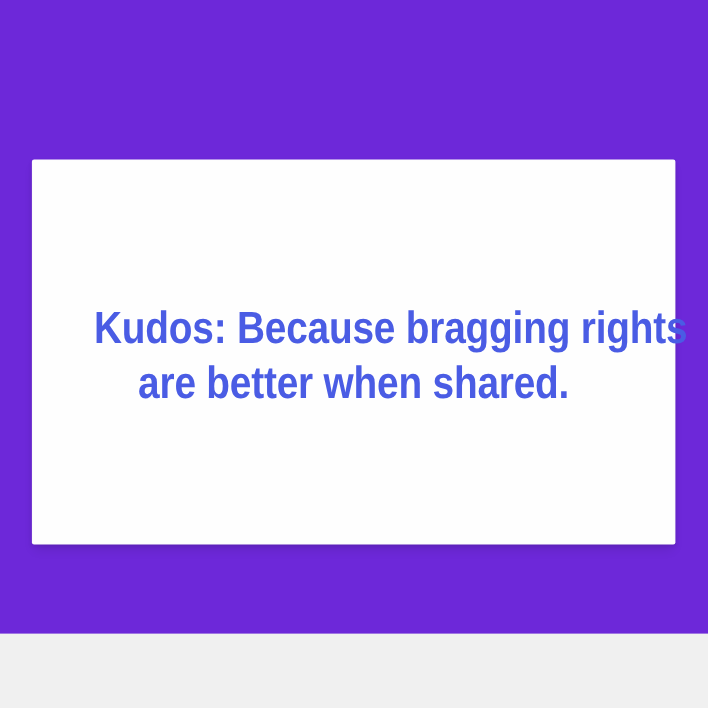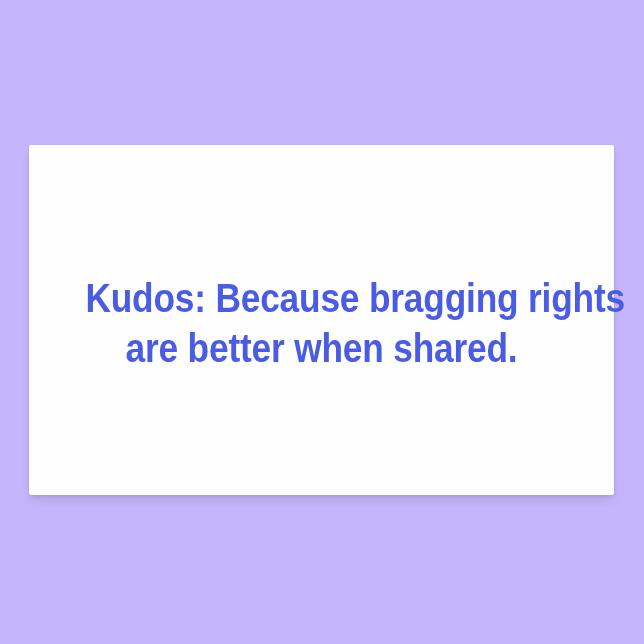--- a/index.html
+++ b/index.html
@@ -11,22 +11,22 @@
     width: 644px;
     height: 644px;
     background: #f0f0f0;
     font-family: "Liberation Sans", sans-serif;
     overflow: hidden;
   }
 
   #canvas {
     position: relative;
     width: 644px;
-    height: 644px;
-    background: #c4b5fd;
+    height: 576px;
+    background: #6d28d9;
   }
 
   
   #sticker {
     position: absolute;
     left: 29px;
     top: 145px;
     width: 585px;
     height: 350px;
     background: #fefefe;

